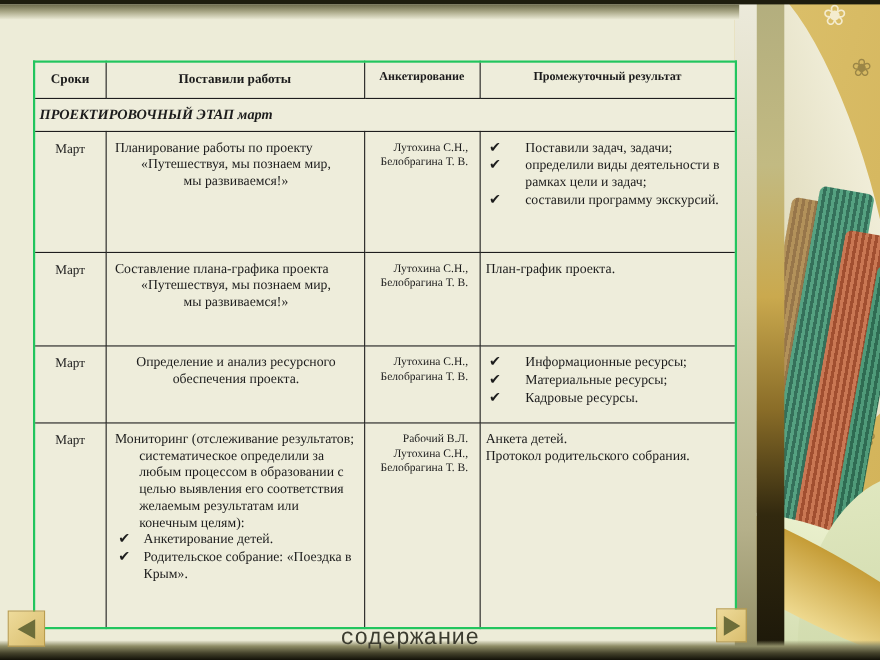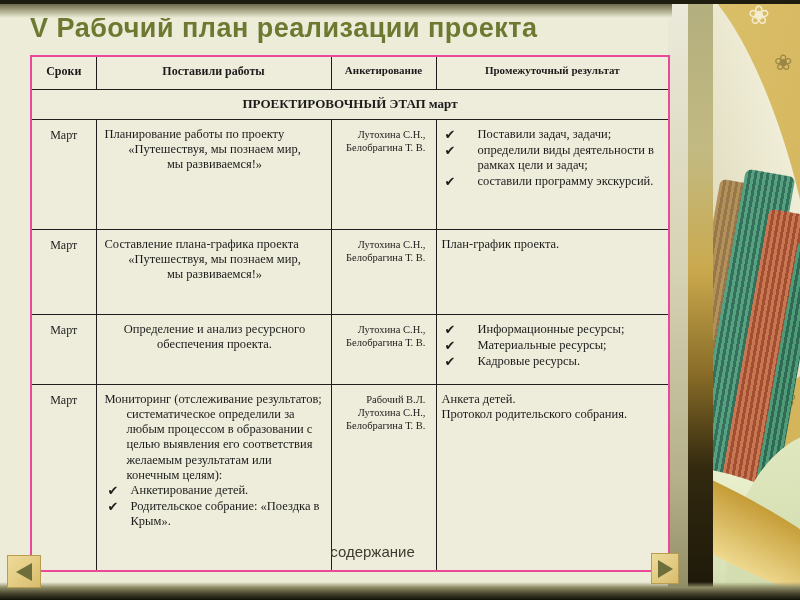--- a/index.html
+++ b/index.html
@@ -18,40 +18,40 @@
     background:linear-gradient(180deg, rgba(160,158,120,0) 0%, #8e8c66 30%, #45432c 65%, #121108 100%);
     z-index:20; }
   
   .title { position:absolute; left:30px; top:13px; width:620px;
     font-family:"Liberation Sans", sans-serif; font-weight:bold; font-size:27px;
     color:#6d7930; letter-spacing:.5px; z-index:5; }
   
   .tbl-wrap { position:absolute; left:30px; top:55px; z-index:5; }
   table { border-collapse:collapse; table-layout:fixed; background:#eeeddb; }
   td, th { border:1.5px solid #1e1e1e; vertical-align:top; padding:5px 4px; }
-  table { border:2px solid #ec4899; }
+  table { border:2px solid #22c55e; }
   th { font-size:12px; font-weight:bold; text-align:center; padding-top:7px; }
-  .stage { font-size:13px; font-weight:bold; text-align:center;
+  .stage { font-size:13px; font-weight:bold; font-style:italic; text-align:left;
     vertical-align:middle; padding:4px;margin-left:32px; }
   .term { font-size:12px; text-align:center; padding-top:8px; }
   .content-cell { font-size:12.5px; line-height:1.22; padding:7px 6px 4px 8px; }
   .content-main {}
   .content-main.center { text-align:center; }
   .content-quote { text-align:center; padding:0 16px; }
   .hang-first { padding-left:22px; text-indent:-22px; }
   .resp-cell { font-size:10.5px; text-align:right; padding:8px 10px 4px 4px; line-height:1.25; }
   .result-cell { font-size:12.5px; line-height:1.25; padding:7px 4px 4px 5px; }
   .check-row { display:flex; align-items:flex-start; }
   .check { flex:0 0 36px; padding-left:3px; font-weight:bold; font-size:13px;
     font-family:"DejaVu Sans", sans-serif; }
   .check.narrow { flex:0 0 26px; }
   .check-text { flex:1; }
   
-  .footer-link { position:absolute; left:300px; top:543px; width:145px; text-align:center;
-    font-family:Liberation Sans, sans-serif; font-size:15px; color:#3c3c30; z-index:25; }
+  .footer-link { position:absolute; left:300px; top:569px; width:145px; text-align:center;
+    font-family:Liberation Mono, monospace; font-size:21px; color:#3c3c30; z-index:25; }
   
   .nav-btn { position:absolute; z-index:30; background:linear-gradient(135deg,#eedb9a,#d9bd6e);
     border:1px solid #b99c4e; display:flex; align-items:center; justify-content:center; cursor:pointer; }
   .nav-btn.back { left:7px; top:555px; width:34px; height:33px; }
   .nav-btn.fwd { left:651px; top:553px; width:28px; height:31px; }
   .tri-left { width:0; height:0; border-top:9px solid transparent; border-bottom:9px solid transparent;
     border-right:16px solid #6e6e3a; }
   .tri-right { width:0; height:0; border-top:9px solid transparent; border-bottom:9px solid transparent;
     border-left:15px solid #6e6e3a; }
   
@@ -92,21 +92,20 @@
   .f16 { left:100px; top:554px; font-size:20px; }
 </style>
 </head>
 <body>
 
 <div class="slide">
 
   <div class="top-line"></div>
   <div class="top-fade"></div>
 
-  <h1 class="title">V Рабочий план реализации проекта</h1>
 
   <div class="deco">
     <span class="flower f1">❀</span>
     <span class="flower f2">❀</span>
     <span class="flower f3">❀</span>
     <span class="flower f4">❀</span>
     <span class="flower f5">❀</span>
     <span class="flower f6">❀</span>
     <span class="flower f7">❀</span>
     <span class="flower f8">❀</span>

